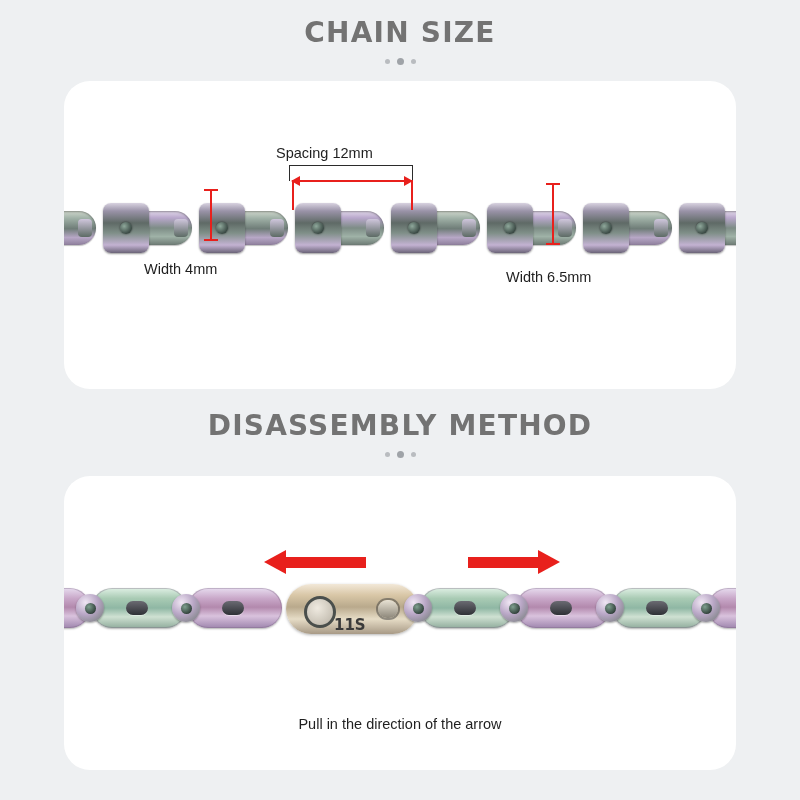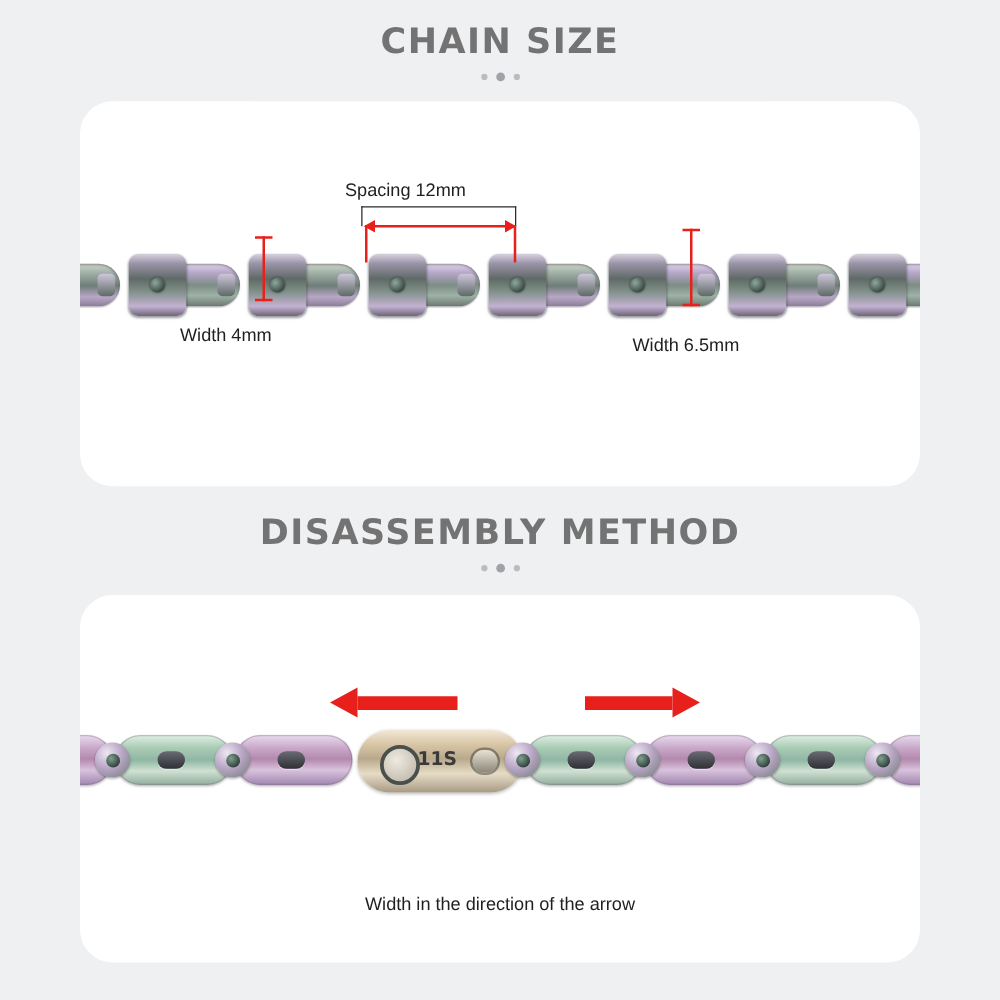--- a/index.html
+++ b/index.html
@@ -220,21 +220,21 @@
   .master .ring {
     position: absolute;
     left: 18px; top: 12px;
     width: 26px; height: 26px;
     border-radius: 50%;
     border: 3px solid #4a4f4c;
     background: radial-gradient(circle at 40% 35%, #efeae0, #b8b1a4);
   }
   .master .lbl {
     position: absolute;
-    left: 48px; top: 14px;
+    left: 48px; top: 32px;
     font-size: 15px;
     font-weight: bold;
     color: #3a3a3a;
     font-family: "DejaVu Sans", sans-serif;
   }
   .master .slot {
     position: absolute;
     right: 20px; top: 16px;
     width: 20px; height: 18px;
     border-radius: 9px;
@@ -402,15 +402,15 @@
         </div>
       <div class="dlink" style="left:702px;">
           <div class="dplate"></div>
           <div class="dpin" style="left:-14px;"></div>
         </div>
     </div>
 
     <div class="big-arrow left" style="left:222px; top:81px; width:80px;"></div>
     <div class="big-arrow right" style="left:404px; top:81px; width:70px;"></div>
 
-    <div class="caption" style="top:240px;">Width in the direction of the arrow</div>
+    <div class="caption" style="top:240px;">Pull in the direction of the arrow</div>
   </div>
 </div>
 
 </body></html>

